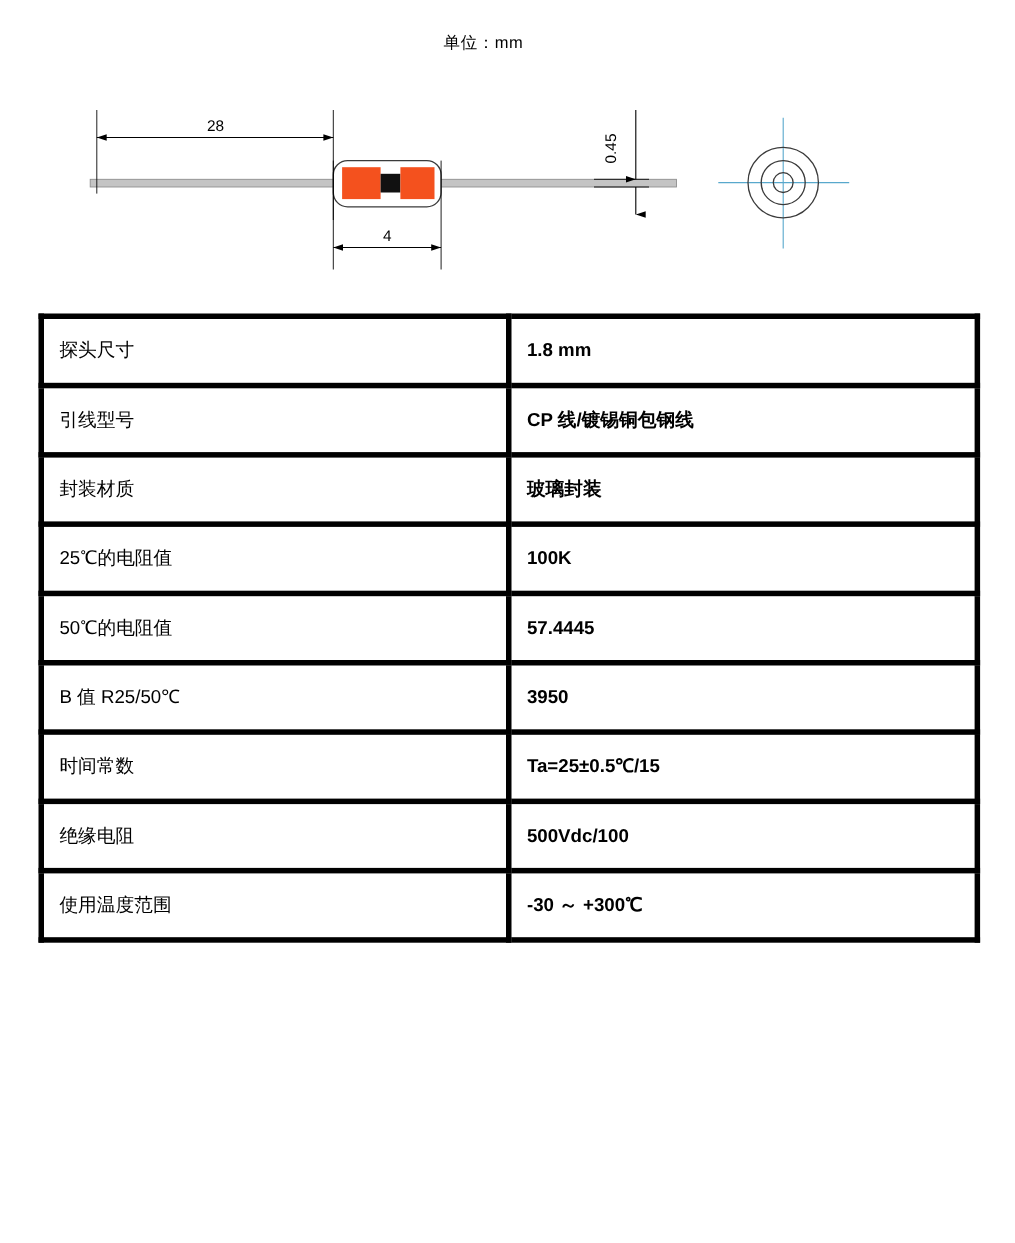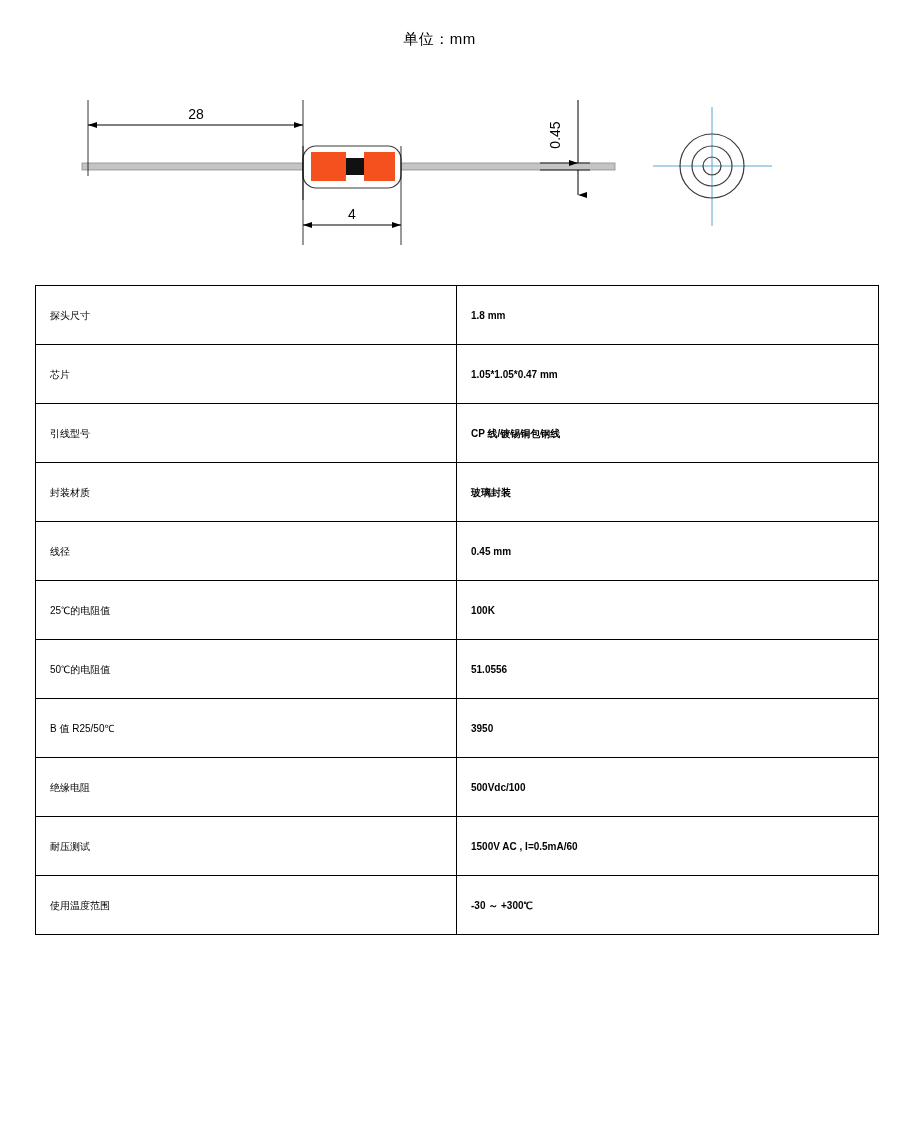--- a/index.html
+++ b/index.html
@@ -42,23 +42,23 @@
   
   .spec-table {
     position: absolute;
     top: 285px;
     left: 35px;
     width: 785px;
     border-collapse: collapse;
     table-layout: fixed;
   }
   .spec-table td {
-    border: 1px solid #000000;
+    border: 5px solid #000000;
     height: 58px;
-    font-size: 10px;
+    font-size: 17px;
     padding: 0 14px;
     vertical-align: middle;
     line-height: 1.3;
   }
   .spec-table td.label {
     width: 392px;
   }
   .spec-table td.value {
     width: 393px;
     font-weight: bold;
@@ -130,53 +130,45 @@
   </svg>
 </div>
 
 <table class="spec-table">
   <tbody>
     <tr>
       <td class="label">探头尺寸</td>
       <td class="value">1.8 mm</td>
     </tr>
     <tr>
-      <td class="label">芯片</td>
-      <td class="value">1.05*1.05*0.47 mm</td>
-    </tr>
-    <tr>
       <td class="label">引线型号</td>
       <td class="value">CP 线/镀锡铜包钢线</td>
     </tr>
     <tr>
       <td class="label">封装材质</td>
       <td class="value">玻璃封装</td>
     </tr>
     <tr>
-      <td class="label">线径</td>
-      <td class="value">0.45 mm</td>
-    </tr>
-    <tr>
       <td class="label">25℃的电阻值</td>
       <td class="value">100K</td>
     </tr>
     <tr>
       <td class="label">50℃的电阻值</td>
-      <td class="value">51.0556</td>
+      <td class="value">57.4445</td>
     </tr>
     <tr>
       <td class="label">B 值  R25/50℃</td>
       <td class="value">3950</td>
     </tr>
     <tr>
+      <td class="label">时间常数</td>
+      <td class="value">Ta=25±0.5℃/15</td>
+    </tr>
+    <tr>
       <td class="label">绝缘电阻</td>
       <td class="value">500Vdc/100</td>
-    </tr>
-    <tr>
-      <td class="label">耐压测试</td>
-      <td class="value">1500V   AC , I=0.5mA/60</td>
     </tr>
     <tr>
       <td class="label">使用温度范围</td>
       <td class="value">-30 ～ +300℃</td>
     </tr>
   </tbody>
 </table>
 
 </body></html>

